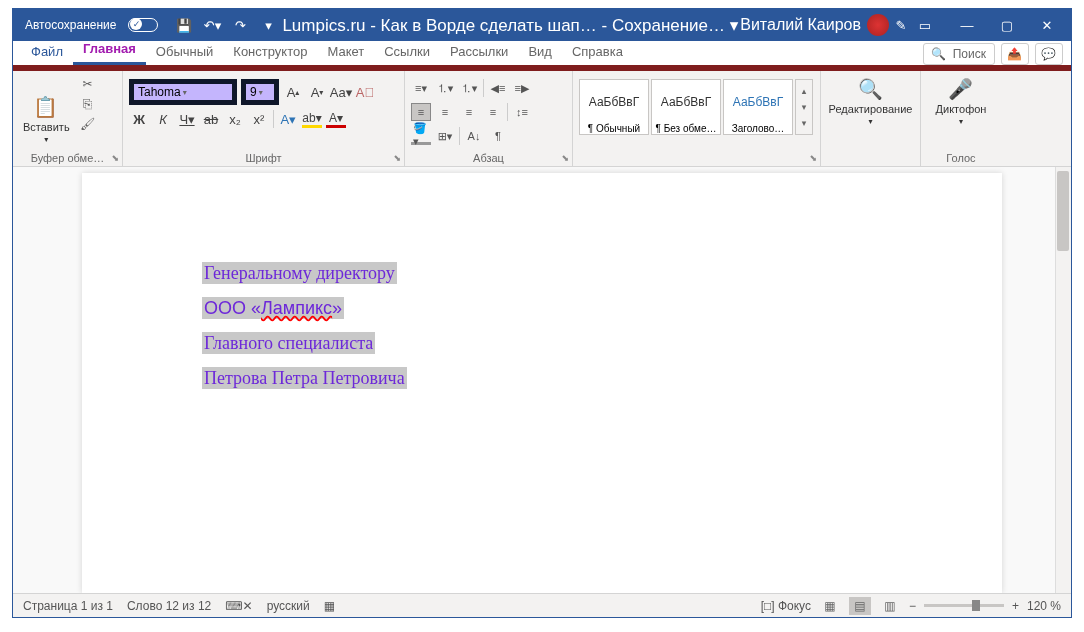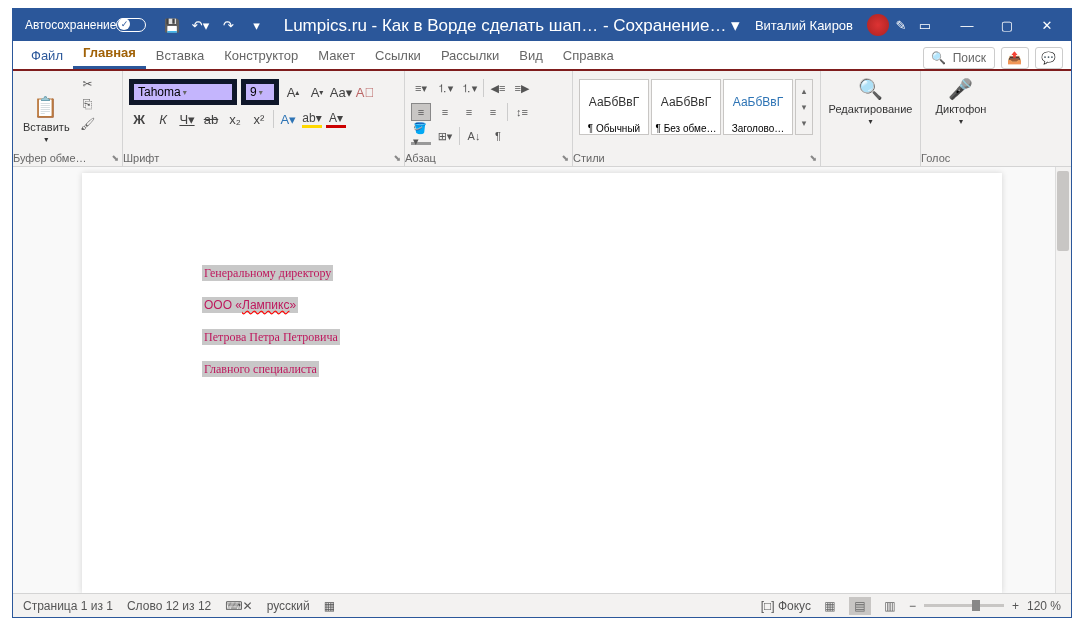--- a/index.html
+++ b/index.html
@@ -1,44 +1,44 @@
 <!DOCTYPE html>
 <html><head>
 <meta charset="utf-8">
 <style>
 *{box-sizing:border-box;margin:0;padding:0;font-family:"Segoe UI",Tahoma,sans-serif}
 body{background:#fff;width:1084px;height:632px;overflow:hidden;position:relative}
 .app{width:1060px;height:610px;margin:8px auto;border:1px solid #2b579a;background:#fff;position:relative;display:flex;flex-direction:column}
 
 
 .titlebar{background:#2b579a;height:32px;display:flex;align-items:center;color:#fff;font-size:12px;padding:0 4px}
-.autosave{display:flex;align-items:center;gap:0;padding:0 8px}
+.autosave{display:flex;align-items:center;gap:12px;padding:0 8px}
 .toggle{width:30px;height:14px;border:1px solid #fff;border-radius:8px;position:relative;background:#2b579a}
 .toggle::after{content:"✓";color:#2b579a;position:absolute;left:1px;top:-1px;width:12px;height:12px;background:#fff;border-radius:50%;font-size:9px;text-align:center;line-height:12px}
 .qat{display:flex;gap:4px;margin-left:6px}
 .qat-btn{width:24px;height:24px;display:flex;align-items:center;justify-content:center;color:#fff;font-size:13px;cursor:pointer}
 .title{flex:1;text-align:center;font-size:17px;white-space:nowrap;overflow:hidden}
-.user{display:flex;align-items:center;gap:14px;font-size:13px}
+.user{display:flex;align-items:center;gap:6px;font-size:16px}
 .avatar{width:22px;height:22px;border-radius:50%;background:radial-gradient(circle,#d33,#a22)}
 .winbtns{display:flex;margin-left:10px}
 .winbtn{width:40px;height:32px;display:flex;align-items:center;justify-content:center;color:#fff;font-size:13px;cursor:pointer}
 
 
-.tabs{background:#fff;display:flex;height:30px;border-bottom:2px solid #7f1d1d;padding-left:8px;align-items:end}
+.tabs{background:#fff;display:flex;height:30px;border-bottom:6px solid #7f1d1d;padding-left:8px;align-items:end}
 .tab{padding:6px 10px;font-size:13px;color:#666;cursor:pointer}
-.tab.active{color:#a16207;font-weight:600;border-bottom:3px solid #2b579a}
+.tab.active{color:#a21caf;font-weight:600;border-bottom:3px solid #2b579a}
 .tab.file{color:#2b579a}
 .tabs-right{margin-left:auto;display:flex;align-items:center;gap:6px;padding-right:8px}
 .search{border:1px solid #ccc;border-radius:3px;padding:3px 8px;font-size:12px;display:flex;align-items:center;gap:6px;color:#666}
 .share-btn{width:28px;height:22px;border:1px solid #ccc;border-radius:3px;display:flex;align-items:center;justify-content:center;font-size:12px;color:#2b579a}
 
 
 .ribbon{background:#f3f2f1;height:96px;display:flex;border-bottom:1px solid #d4d4d4}
 .group{border-right:1px solid #d4d4d4;padding:4px 6px 2px;display:flex;flex-direction:column;position:relative}
-.group-label{position:absolute;bottom:2px;left:0;right:0;text-align:left;font-size:11px;color:#666}
+.group-label{position:absolute;bottom:2px;left:0;right:0;text-align:center;font-size:11px;color:#666}
 .group-body{flex:1;display:flex;gap:4px}
 .dlg{position:absolute;bottom:3px;right:3px;font-size:9px;color:#888}
 
 .big-btn{display:flex;flex-direction:column;align-items:center;justify-content:center;padding:2px 4px;font-size:11px;color:#333;gap:2px}
 .big-btn .ic{font-size:20px}
 
 .clip-col{display:flex;flex-direction:column;gap:2px;padding-top:2px}
 .mini{width:20px;height:18px;font-size:12px;color:#555;text-align:center}
 
 .font-rows{display:flex;flex-direction:column;gap:4px;padding-top:4px}
@@ -61,21 +61,21 @@
 
 .styles{display:flex;gap:2px;padding-top:4px}
 .style-box{border:1px solid #c8c6c4;background:#fff;width:70px;height:56px;font-size:10px;display:flex;flex-direction:column;align-items:center;padding:0 2px}
 .style-prev{font-size:12px;color:#333;flex:1;display:flex;align-items:center}
 .style-box.blue .style-prev{color:#2e74b5}
 .style-more{width:18px;display:flex;flex-direction:column;justify-content:center;border:1px solid #c8c6c4;font-size:9px;color:#666;align-items:center;gap:6px}
 
 
 .docarea{flex:1;background:#f9f9f9;display:flex;justify-content:center;overflow:hidden;position:relative}
 .page{background:#fff;width:920px;margin-top:6px;box-shadow:0 0 6px rgba(0,0,0,.15);padding:90px 120px 40px;position:relative}
-.sel{background:#c8c8c8;display:inline;font-family:Tahoma;font-size:12px;color:#be185d;padding:1px 2px}
+.sel{background:#c8c8c8;display:inline;font-family:Tahoma;font-size:18px;color:#6d28d9;padding:1px 2px}
 .docline{margin-bottom:14px}
 .spellerr{text-decoration:underline wavy red}
 .vscroll{position:absolute;right:0;top:0;bottom:0;width:16px;background:#f3f2f1;border-left:1px solid #ddd}
 .vthumb{position:absolute;right:2px;top:4px;width:12px;height:80px;background:#c8c6c4;border-radius:2px}
 
 
 .status{background:#f3f2f1;border-top:1px solid #d4d4d4;height:24px;display:flex;align-items:center;font-size:12px;color:#555;padding:0 10px;gap:14px}
 .status-right{margin-left:auto;display:flex;align-items:center;gap:8px}
 .slider{width:80px;height:3px;background:#c8c6c4;position:relative}
 .slider::after{content:"";position:absolute;left:48px;top:-4px;width:8px;height:11px;background:#888}
@@ -108,21 +108,21 @@
     <div class="winbtns">
       <div class="winbtn">—</div>
       <div class="winbtn">▢</div>
       <div class="winbtn">✕</div>
     </div>
   </div>
 
   <div class="tabs">
     <div class="tab file">Файл</div>
     <div class="tab active">Главная</div>
-    <div class="tab">Вставка</div>
+    <div class="tab">Обычный</div>
     <div class="tab">Конструктор</div>
     <div class="tab">Макет</div>
     <div class="tab">Ссылки</div>
     <div class="tab">Рассылки</div>
     <div class="tab">Вид</div>
     <div class="tab">Справка</div>
     <div class="tabs-right">
       <div class="search">
         <span>🔍</span>
         <span>Поиск</span>
@@ -227,21 +227,20 @@
         <div class="style-box blue">
           <div class="style-prev">АаБбВвГ</div>
           <div>Заголово…</div>
         </div>
         <div class="style-more">
             <span>▴</span>
             <span>▾</span>
             <span>▾</span>
           </div>
       </div>
-      <div class="group-label">Стили</div>
       <div class="dlg">⬊</div>
     </div>
 
     <div class="group" style="width:100px">
       <div class="big-btn">
         <span class="ic">🔍</span>
         <span>Редактирование</span>
         <span style="font-size:8px">▾</span>
       </div>
     </div>
@@ -253,22 +252,22 @@
         <span style="font-size:8px">▾</span>
       </div>
       <div class="group-label">Голос</div>
     </div>
   </div>
 
   <div class="docarea">
     <div class="page">
       <div class="docline"><span class="sel">Генеральному директору</span></div>
       <div class="docline"><span class="sel"><span>ООО «</span><span class="spellerr">Лампикс</span><span>»</span></span></div>
+      <div class="docline"><span class="sel">Главного специалиста</span></div>
       <div class="docline"><span class="sel">Петрова Петра Петровича</span></div>
-      <div class="docline"><span class="sel">Главного специалиста</span></div>
     </div>
     <div class="vscroll">
         <div class="vthumb"></div>
       </div>
   </div>
 
   <div class="status">
     <span>Страница 1 из 1</span>
     <span>Слово 12 из 12</span>
     <span>⌨✕</span>

